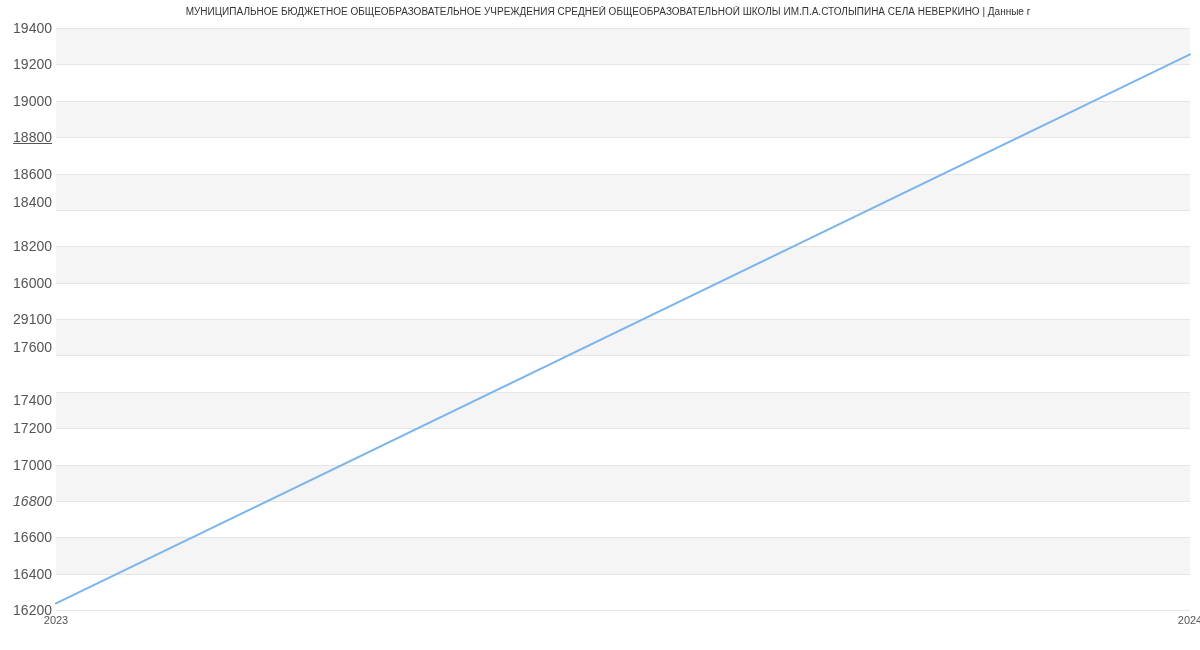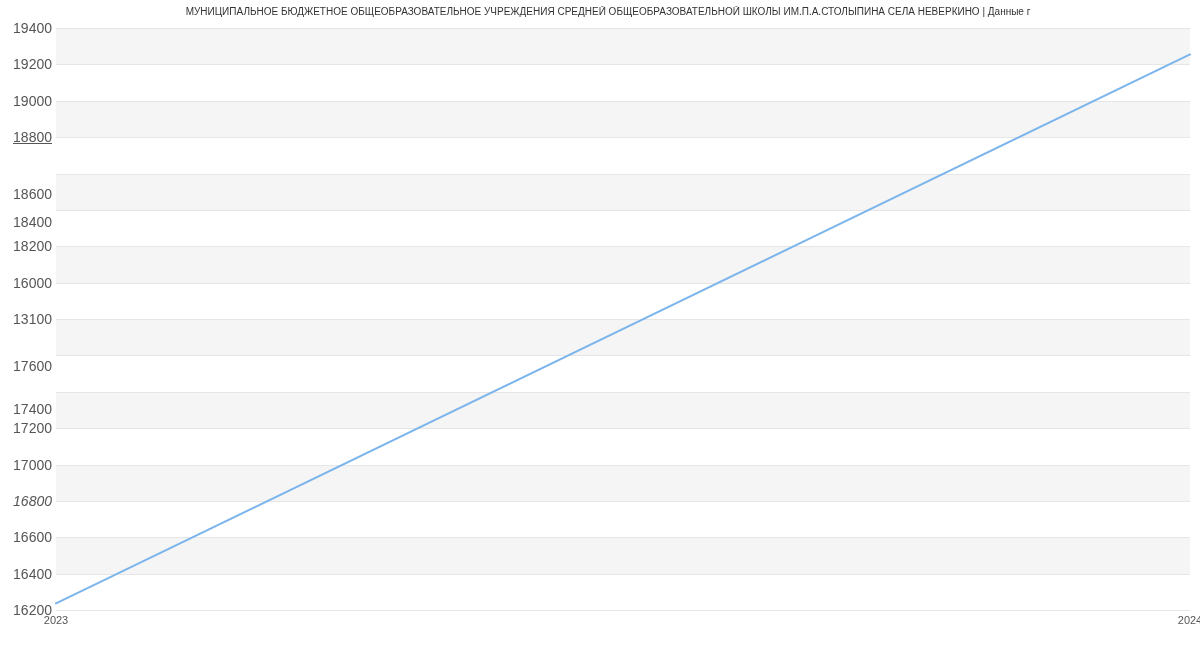--- a/index.html
+++ b/index.html
@@ -122,26 +122,26 @@
     <svg class="line-svg" id="line-svg" viewBox="0 0 1134 582" preserveAspectRatio="none">
       <path id="series-path" class="series-line" d="M0 575.4525 L1134 26.371874999999932"></path>
     </svg>
   </div>
 <div class="y-tick-label" style="top: 610px;">16200</div>
     <div class="y-tick-label" style="top: 573.625px;">16400</div>
     <div class="y-tick-label" style="top: 537.25px;">16600</div>
     <div class="y-tick-label" style="top: 500.875px; font-style: italic;">16800</div>
     <div class="y-tick-label" style="top: 464.5px; text-align: center;">17000</div>
     <div class="y-tick-label" style="top: 428.125px;">17200</div>
-    <div class="y-tick-label" style="top: 409px; text-align: right;">17400</div>
-    <div class="y-tick-label" style="top: 366px;">17600</div>
-    <div class="y-tick-label" style="top: 319px;">13100</div>
+    <div class="y-tick-label" style="top: 400px; text-align: right;">17400</div>
+    <div class="y-tick-label" style="top: 347px;">17600</div>
+    <div class="y-tick-label" style="top: 319px;">29100</div>
     <div class="y-tick-label" style="top: 282.625px;">16000</div>
     <div class="y-tick-label" style="top: 246.25px;">18200</div>
-    <div class="y-tick-label" style="top: 222px;">18400</div>
-    <div class="y-tick-label" style="top: 173.5px; margin-top: 20px;">18600</div>
+    <div class="y-tick-label" style="top: 202px;">18400</div>
+    <div class="y-tick-label" style="top: 173.5px;">18600</div>
     <div class="y-tick-label" style="top: 137.125px; text-decoration: underline;">18800</div>
     <div class="y-tick-label" style="top: 100.75px;">19000</div>
     <div class="y-tick-label" style="top: 64.375px;">19200</div>
     <div class="y-tick-label" style="top: 28px;">19400</div>
     <div class="x-tick-label" style="left: 56px;">2023</div>
     <div class="x-tick-label" style="left: 1190px;">2024</div>
   </div>
 
 </body></html>

